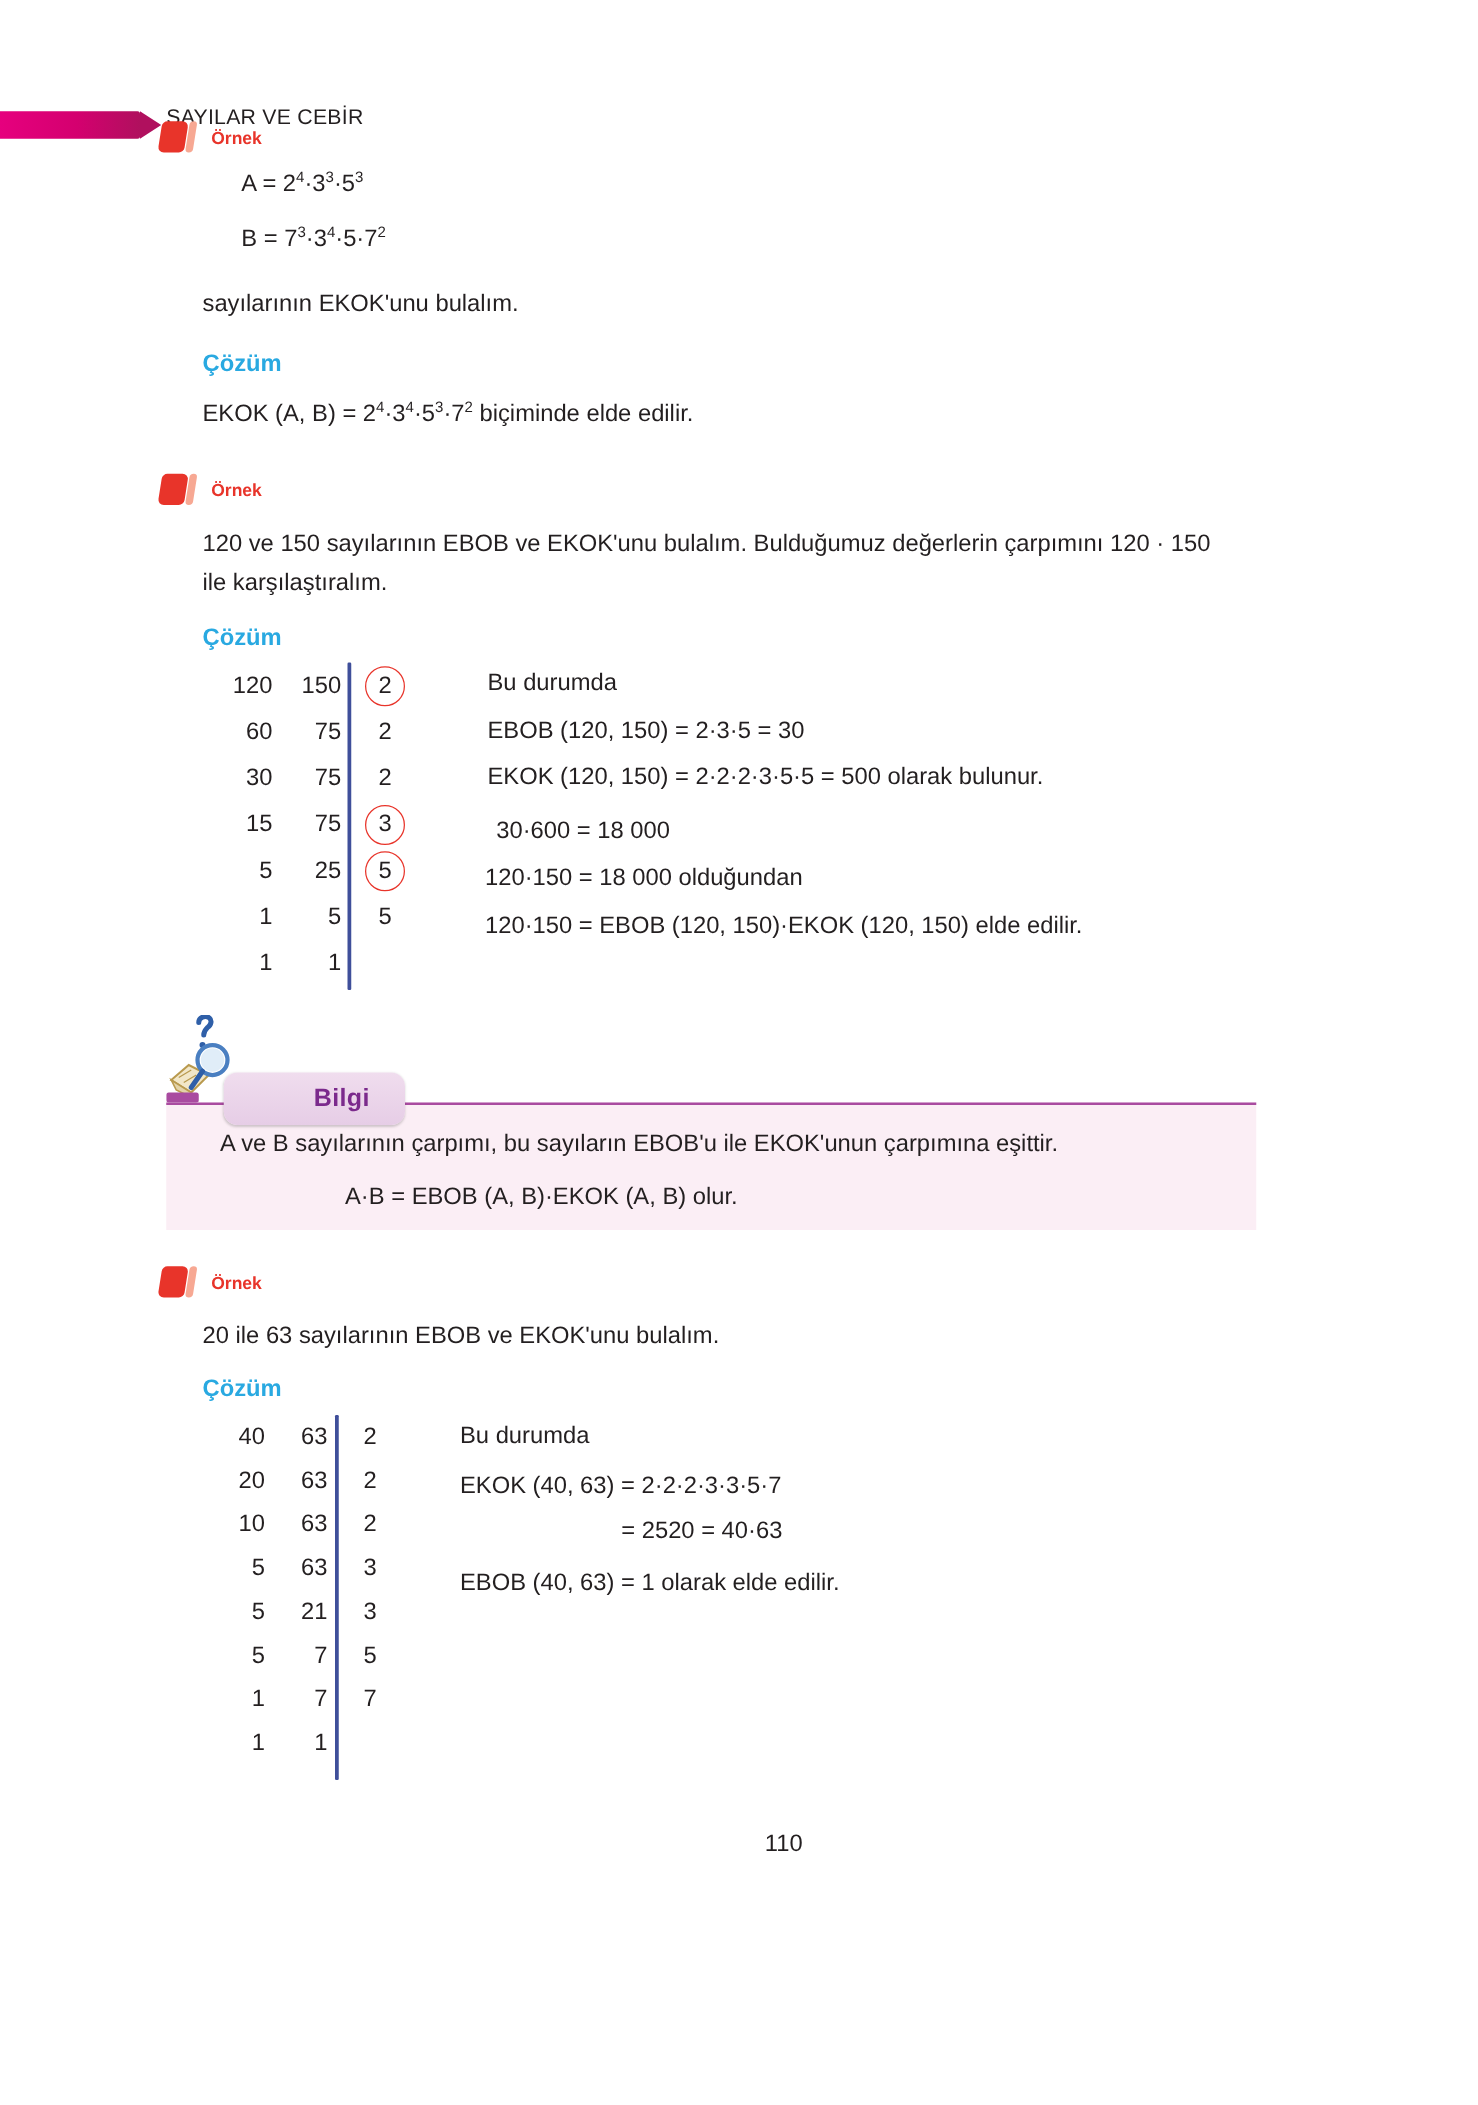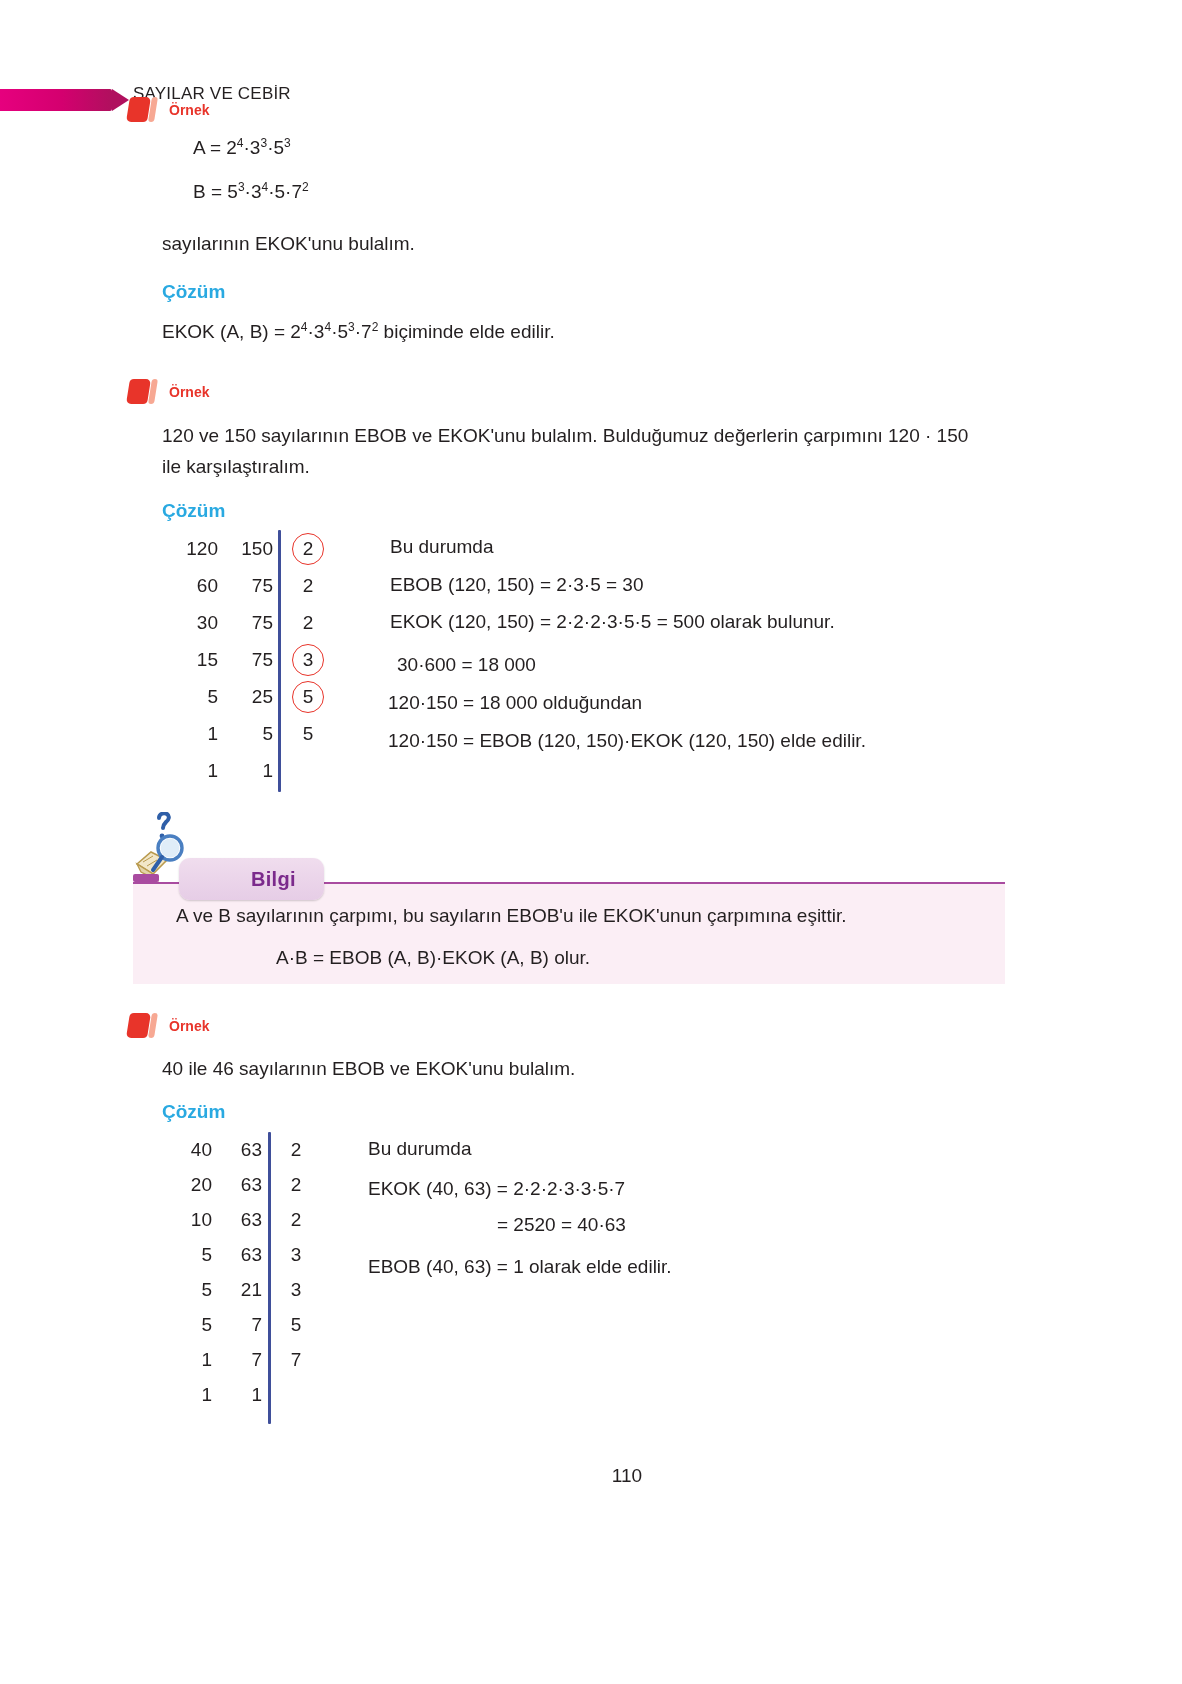--- a/index.html
+++ b/index.html
@@ -208,21 +208,21 @@
       <span class="slash"></span>
   </span>
   <span class="ornek-label">Örnek</span>
 </div>
 
 <div class="body-text" style="left:193px; top:131px;">
   <span>A = 2</span><sup>4</sup><span>·3</span><sup>3</sup><span>·5</span><sup>3</sup>
 </div>
 
 <div class="body-text" style="left:193px; top:175px;">
-  <span>B = 5</span><sup>3</sup><span>·3</span><sup>4</sup><span>·5·7</span><sup>2</sup>
+  <span>B = 7</span><sup>3</sup><span>·3</span><sup>4</sup><span>·5·7</span><sup>2</sup>
 </div>
 
 <div class="body-text" style="left:162px; top:227px;">sayılarının EKOK'unu bulalım.</div>
 
 <div class="cozum" style="left:162px; top:281px;">Çözüm</div>
 
 <div class="body-text" style="left:162px; top:315px;">
   <span>EKOK (A, B) = 2</span><sup>4</sup><span>·3</span><sup>4</sup><span>·5</span><sup>3</sup><span>·7</span><sup>2</sup><span>  biçiminde elde edilir.</span>
 </div>
 
@@ -315,21 +315,21 @@
 </div>
 
 <div class="ornek" style="left:128px; top:1012px;">
   <span class="ornek-mark">
     <span class="blk"></span>
       <span class="slash"></span>
   </span>
   <span class="ornek-label">Örnek</span>
 </div>
 
-<div class="body-text" style="left:162px; top:1052px;">40 ile 46 sayılarının EBOB ve EKOK'unu bulalım.</div>
+<div class="body-text" style="left:162px; top:1052px;">20 ile 63 sayılarının EBOB ve EKOK'unu bulalım.</div>
 
 <div class="cozum" style="left:162px; top:1101px;">Çözüm</div>
 
 <div class="factor-table" id="table3" style="left:160px; top:1132px;">
   <div class="rule" id="rule3" style="left:108px; height:292px;"></div>
 <div class="frow" style="height: 35px;">
       <div class="fc-a" style="width: 52px;">40</div>
       <div class="fc-b" style="width: 50px;">63</div>
       <div class="fc-c" style="width: 44px; margin-left: 12px;">2</div>
     </div>

